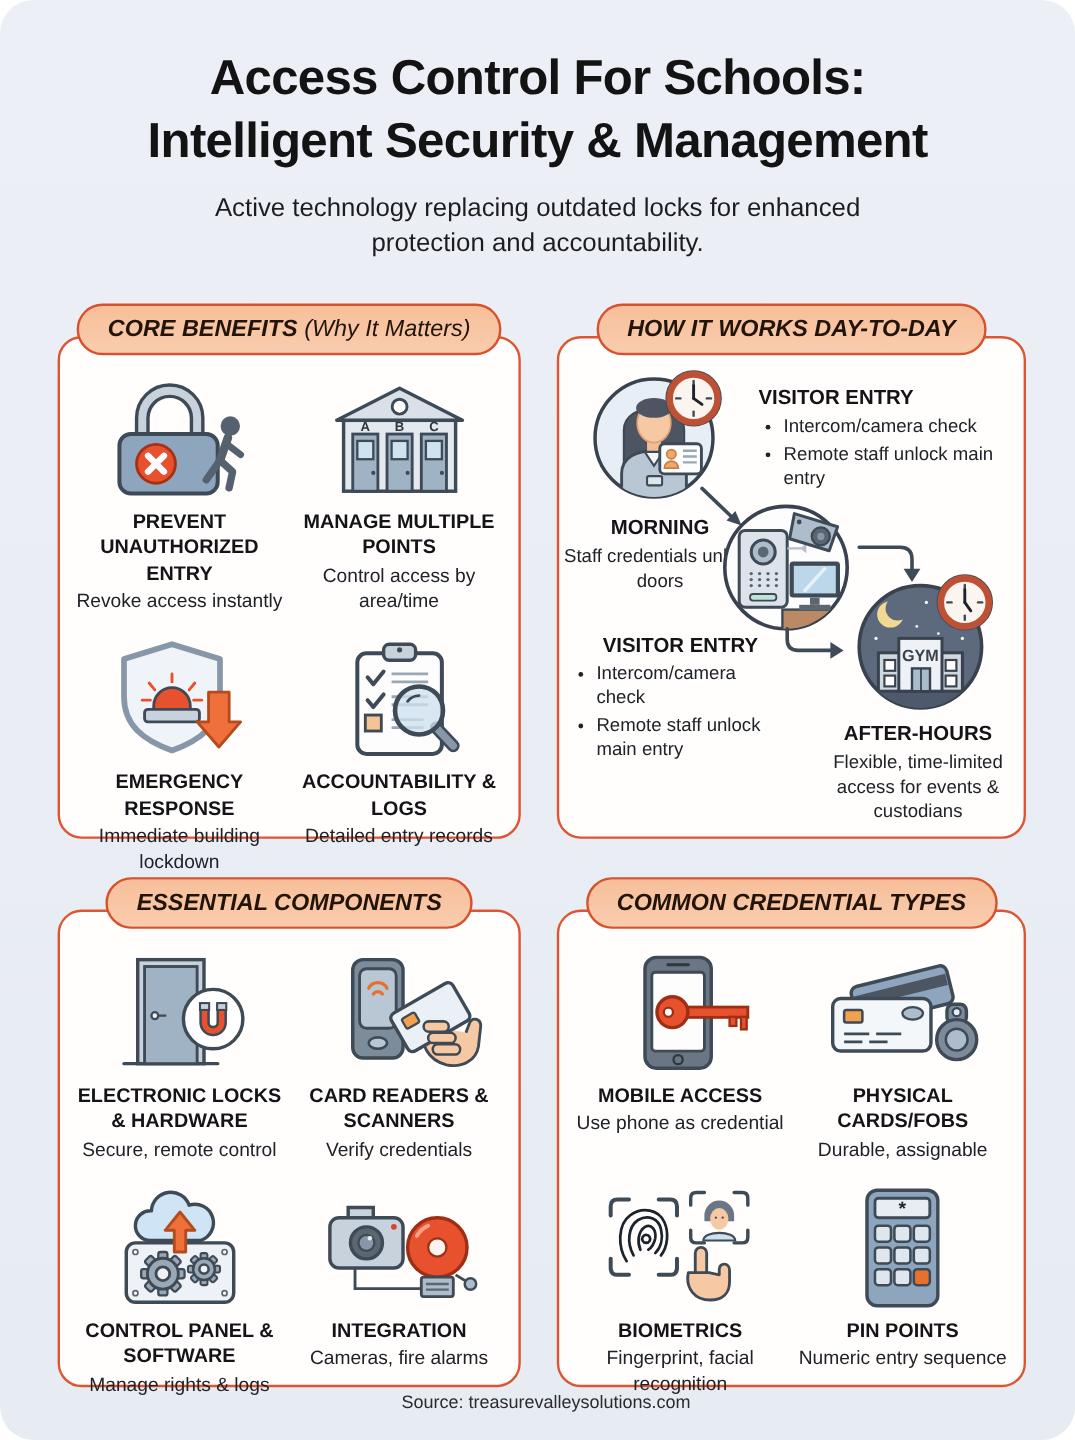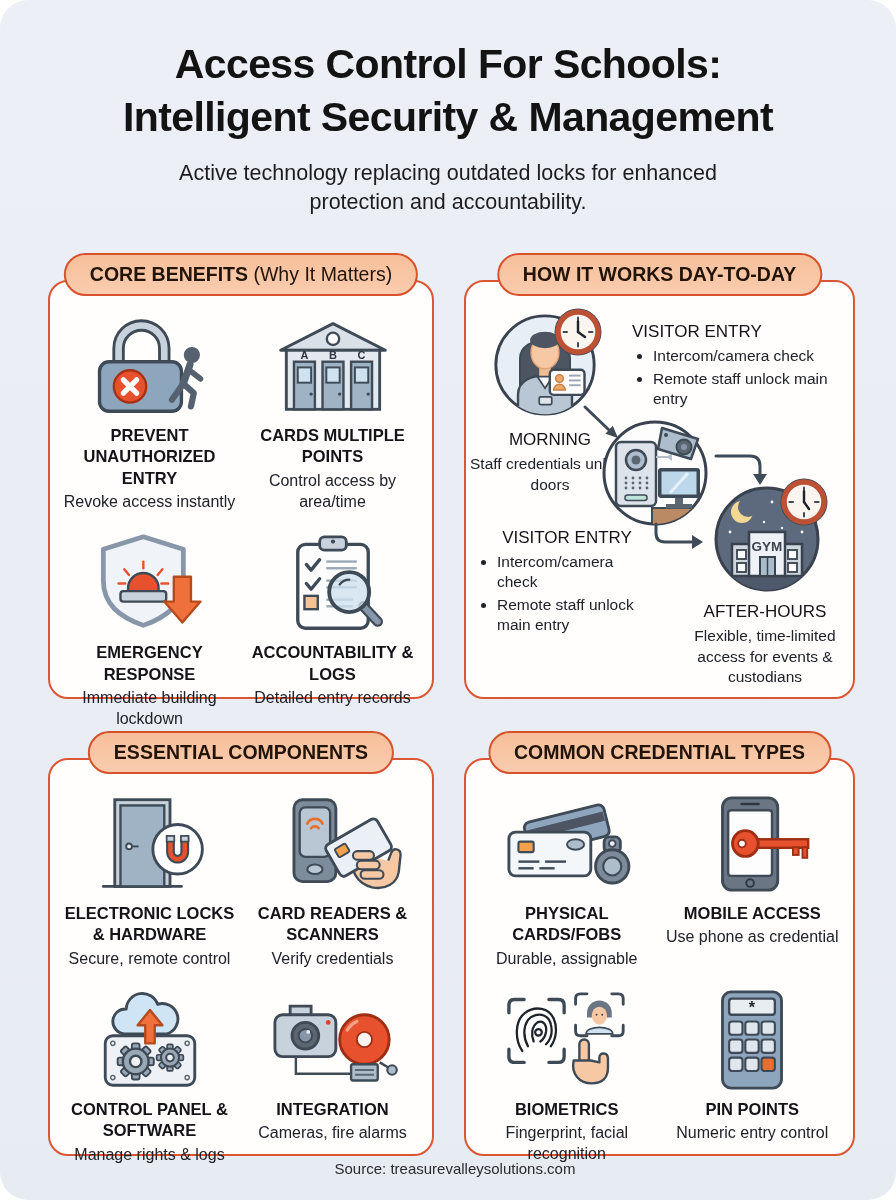--- a/index.html
+++ b/index.html
@@ -25,36 +25,36 @@
     position:absolute;background:#fffefd;border:2.5px solid #dc5633;border-radius:20px;
   }
   #panel-core{left:48px;top:280px;width:382px;height:415px;}
   #panel-how{left:464px;top:280px;width:387px;height:415px;}
   #panel-components{left:48px;top:758px;width:382px;height:394px;}
   #panel-credentials{left:464px;top:758px;width:387px;height:394px;}
   .pill{
     position:absolute;top:-29px;left:50%;transform:translateX(-50%);
     background:linear-gradient(180deg,#f7bf9a,#f9ccae);
     border:2.5px solid #d8512d;border-radius:28px;
-    padding:8px 24px;white-space:nowrap;font-size:19.5px;color:#221408;line-height:1.2;
+    padding:8px 24px;white-space:nowrap;font-size:19.5px;color:#221408;line-height:1.2;font-style:italic;
   }
   .pill b{font-weight:800;}
   
   .items{
     position:absolute;left:0;right:0;top:32px;bottom:8px;
     display:grid;grid-template-columns:1fr 1fr;align-content:start;row-gap:18px;padding:0 8px;
   }
   .item{text-align:center;}
   .item .icon{height:104px;display:flex;align-items:center;justify-content:center;}
   .item h3{font-size:16.5px;font-weight:800;margin:7px auto 3px;line-height:1.3;color:#141418;max-width:182px;}
   .item p{font-size:16px;margin:0 auto;line-height:1.3;color:#202229;max-width:180px;}
   
   .flow{position:absolute;inset:0;}
   .flow .abs{position:absolute;}
-  .flow h4{margin:0 0 4px;font-size:17px;font-weight:400;color:#141418;line-height:1.2;}
+  .flow h4{margin:0 0 4px;font-size:17px;font-weight:700;color:#141418;line-height:1.2;}
   .flow .fdesc{margin:0;font-size:15.5px;line-height:1.3;color:#202229;}
   .bullets{margin:4px;padding-left:17px;}
   .bullets li{font-size:15.5px;line-height:1.28;color:#202229;margin-bottom:3px;}
   .center{text-align:center;}
   
   .footer{position:absolute;left:14px;right:0;top:1160px;text-align:center;font-size:15px;color:#2b2b2e;}
   svg text{font-family:"Liberation Sans", sans-serif;}
 </style>
 </head>
 <body>
@@ -104,21 +104,21 @@
               <rect x="98" y="54" width="14" height="16" fill="#cfe2f0" stroke="#3e4a56" stroke-width="2"></rect>
               <circle cx="52" cy="82" r="1.8" fill="#3e4a56"></circle>
                 <circle cx="82" cy="82" r="1.8" fill="#3e4a56"></circle>
                 <circle cx="112" cy="82" r="1.8" fill="#3e4a56"></circle>
             </g>
             <text x="45" y="45.5" font-size="11.5" font-weight="bold" fill="#2e3540" text-anchor="middle">A</text>
             <text x="75" y="45.5" font-size="11.5" font-weight="bold" fill="#2e3540" text-anchor="middle">B</text>
             <text x="105" y="45.5" font-size="11.5" font-weight="bold" fill="#2e3540" text-anchor="middle">C</text>
           </svg>
         </div>
-        <h3>CARDS MULTIPLE POINTS</h3>
+        <h3>MANAGE MULTIPLE POINTS</h3>
         <p>Control access by area/time</p>
       </div>
       <div class="item">
         <div class="icon">
           <svg width="150" height="100" viewBox="0 0 150 105">
             <path d="M68,4 L110,17 V50 C110,75 93,88 68,97 C43,88 26,75 26,50 V17 Z" fill="#f0f4f8" stroke="#8796a8" stroke-width="5" stroke-linejoin="round"></path>
             <g stroke="#e8512e" stroke-width="2.5" stroke-linecap="round">
               <path d="M68,30 V37"></path>
                 <path d="M48,38 L53,44"></path>
                 <path d="M88,38 L83,44"></path>
@@ -467,58 +467,58 @@
       </div>
     </div>
   </div>
 
   <div class="panel" id="panel-credentials">
     <div class="pill"><b>COMMON CREDENTIAL TYPES</b><span></span></div>
     <div class="items">
       <div class="item">
         <div class="icon">
           <svg width="150" height="100" viewBox="0 0 150 105">
-            <g transform="rotate(-14 75 38)">
-              <rect x="32" y="20" width="86" height="34" rx="6" fill="#8ea6bd" stroke="#3e4a56" stroke-width="3"></rect>
-              <rect x="34" y="28" width="82" height="10" fill="#4d5562"></rect>
-            </g>
-            <rect x="14" y="40" width="86" height="46" rx="7" fill="#f4f7fa" stroke="#3e4a56" stroke-width="3"></rect>
-            <rect x="24" y="50" width="16" height="11" rx="2" fill="#f2a14e" stroke="#3e4a56" stroke-width="2.2"></rect>
-            <ellipse cx="84" cy="53" rx="9" ry="5.5" fill="#aebdcc" stroke="#3e4a56" stroke-width="2"></ellipse>
-            <g stroke="#3e4a56" stroke-width="2.5">
-                <path d="M24,71 H46"></path>
-                <path d="M52,71 H74"></path>
-                <path d="M24,78 H40"></path>
-                <path d="M46,78 H62"></path>
-              </g>
-            <rect x="114" y="45" width="17" height="17" rx="5.5" fill="#7d8a99" stroke="#3e4a56" stroke-width="3"></rect>
-            <circle cx="122.5" cy="52" r="3.5" fill="#e9edf4" stroke="#3e4a56" stroke-width="2"></circle>
-            <circle cx="122.5" cy="76" r="17.5" fill="#7d8a99" stroke="#3e4a56" stroke-width="3"></circle>
-            <circle cx="122.5" cy="76" r="9.5" fill="#aebdcc" stroke="#3e4a56" stroke-width="2.2"></circle>
-          </svg>
-        </div>
-        <h3>PHYSICAL CARDS/FOBS</h3>
-        <p>Durable, assignable</p>
-      </div>
-      <div class="item">
-        <div class="icon">
-          <svg width="150" height="100" viewBox="0 0 150 105">
             <rect x="44" y="4" width="58" height="97" rx="10" fill="#6b7685" stroke="#3e4a56" stroke-width="3"></rect>
             <rect x="50" y="17" width="46" height="69" rx="3" fill="#fdfdfe" stroke="#3e4a56" stroke-width="2.5"></rect>
             <path d="M64,10.5 H82" stroke="#2e3640" stroke-width="2.5" stroke-linecap="round"></path>
             <circle cx="73" cy="93.5" r="4" fill="none" stroke="#2e3640" stroke-width="2"></circle>
             <rect x="78" y="47.5" width="56" height="9" fill="#e8512e" stroke="#9e2f14" stroke-width="2.5"></rect>
             <rect x="118" y="56" width="6" height="8" fill="#e8512e" stroke="#9e2f14" stroke-width="2"></rect>
             <rect x="128" y="56" width="5" height="11" fill="#e8512e" stroke="#9e2f14" stroke-width="2"></rect>
             <circle cx="68" cy="52" r="13.5" fill="#e8512e" stroke="#9e2f14" stroke-width="3"></circle>
             <circle cx="64.5" cy="52" r="4" fill="#fdfdfe" stroke="#9e2f14" stroke-width="2"></circle>
           </svg>
         </div>
         <h3>MOBILE ACCESS</h3>
         <p>Use phone as credential</p>
+      </div>
+      <div class="item">
+        <div class="icon">
+          <svg width="150" height="100" viewBox="0 0 150 105">
+            <g transform="rotate(-14 75 38)">
+              <rect x="32" y="20" width="86" height="34" rx="6" fill="#8ea6bd" stroke="#3e4a56" stroke-width="3"></rect>
+              <rect x="34" y="28" width="82" height="10" fill="#4d5562"></rect>
+            </g>
+            <rect x="14" y="40" width="86" height="46" rx="7" fill="#f4f7fa" stroke="#3e4a56" stroke-width="3"></rect>
+            <rect x="24" y="50" width="16" height="11" rx="2" fill="#f2a14e" stroke="#3e4a56" stroke-width="2.2"></rect>
+            <ellipse cx="84" cy="53" rx="9" ry="5.5" fill="#aebdcc" stroke="#3e4a56" stroke-width="2"></ellipse>
+            <g stroke="#3e4a56" stroke-width="2.5">
+                <path d="M24,71 H46"></path>
+                <path d="M52,71 H74"></path>
+                <path d="M24,78 H40"></path>
+                <path d="M46,78 H62"></path>
+              </g>
+            <rect x="114" y="45" width="17" height="17" rx="5.5" fill="#7d8a99" stroke="#3e4a56" stroke-width="3"></rect>
+            <circle cx="122.5" cy="52" r="3.5" fill="#e9edf4" stroke="#3e4a56" stroke-width="2"></circle>
+            <circle cx="122.5" cy="76" r="17.5" fill="#7d8a99" stroke="#3e4a56" stroke-width="3"></circle>
+            <circle cx="122.5" cy="76" r="9.5" fill="#aebdcc" stroke="#3e4a56" stroke-width="2.2"></circle>
+          </svg>
+        </div>
+        <h3>PHYSICAL CARDS/FOBS</h3>
+        <p>Durable, assignable</p>
       </div>
       <div class="item">
         <div class="icon">
           <svg width="150" height="100" viewBox="0 0 150 105">
             <g stroke="#3e4a56" stroke-width="3.5" fill="none" stroke-linecap="round">
               <path d="M14,24 V16 Q14,10 20,10 H30"></path>
                 <path d="M56,10 H66 Q72,10 72,16 V24"></path>
               <path d="M72,62 V70 Q72,76 66,76 H56"></path>
                 <path d="M30,76 H20 Q14,76 14,70 V62"></path>
             </g>
@@ -561,20 +561,20 @@
               <rect x="51" y="52" width="14" height="14" rx="3"></rect>
                 <rect x="68" y="52" width="14" height="14" rx="3"></rect>
                 <rect x="85" y="52" width="14" height="14" rx="3"></rect>
               <rect x="51" y="71" width="14" height="14" rx="3"></rect>
                 <rect x="68" y="71" width="14" height="14" rx="3"></rect>
             </g>
             <rect x="85" y="71" width="14" height="14" rx="3" fill="#e8702f" stroke="#3e4a56" stroke-width="2.2"></rect>
           </svg>
         </div>
         <h3>PIN POINTS</h3>
-        <p>Numeric entry control</p>
+        <p>Numeric entry sequence</p>
       </div>
     </div>
   </div>
 
   <div class="footer">Source: treasurevalleysolutions.com</div>
 
 </div>
 
 </body></html>

